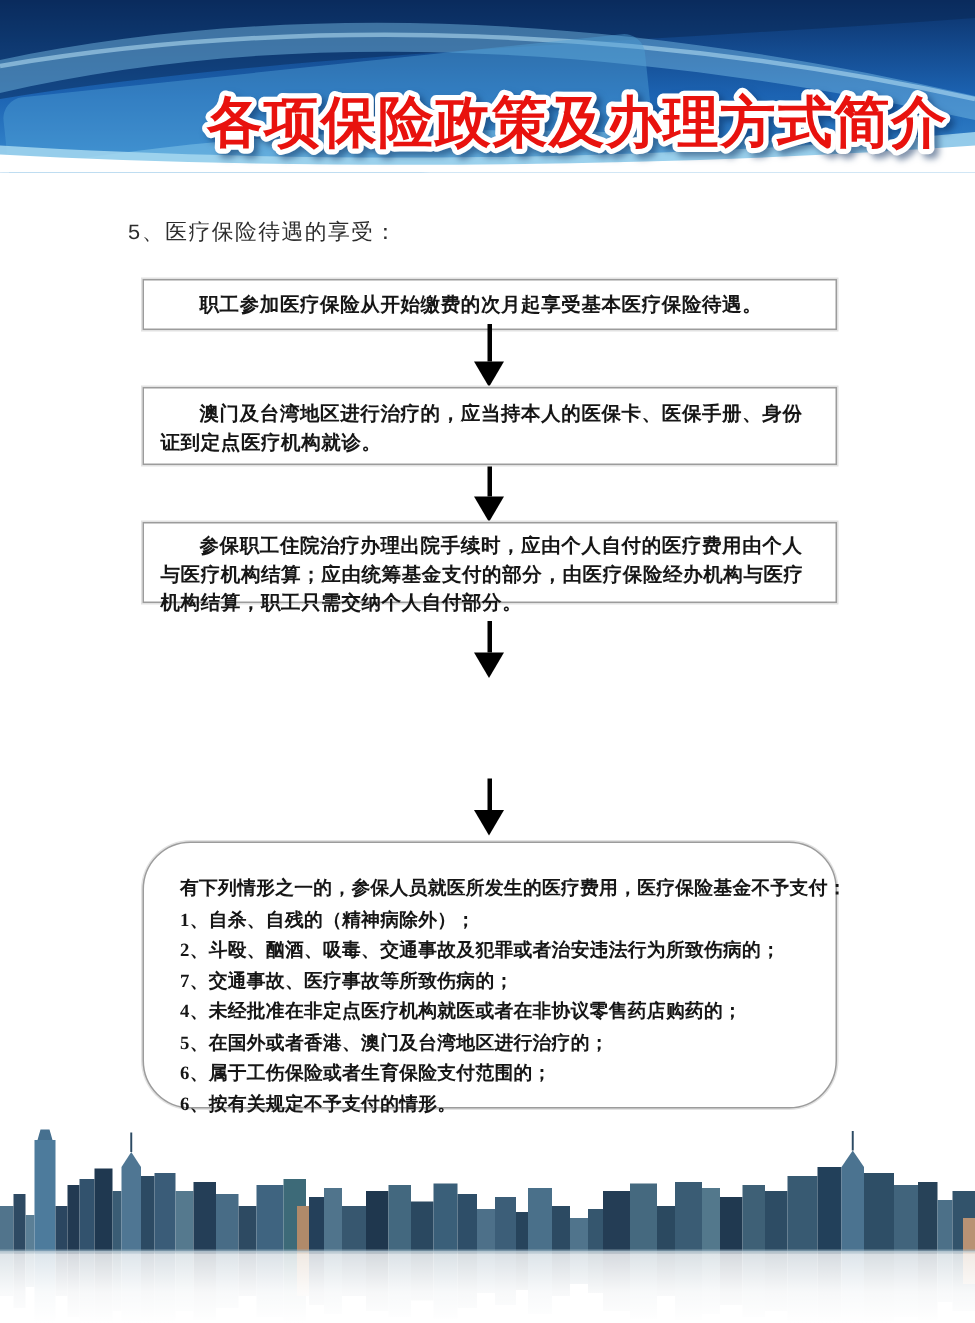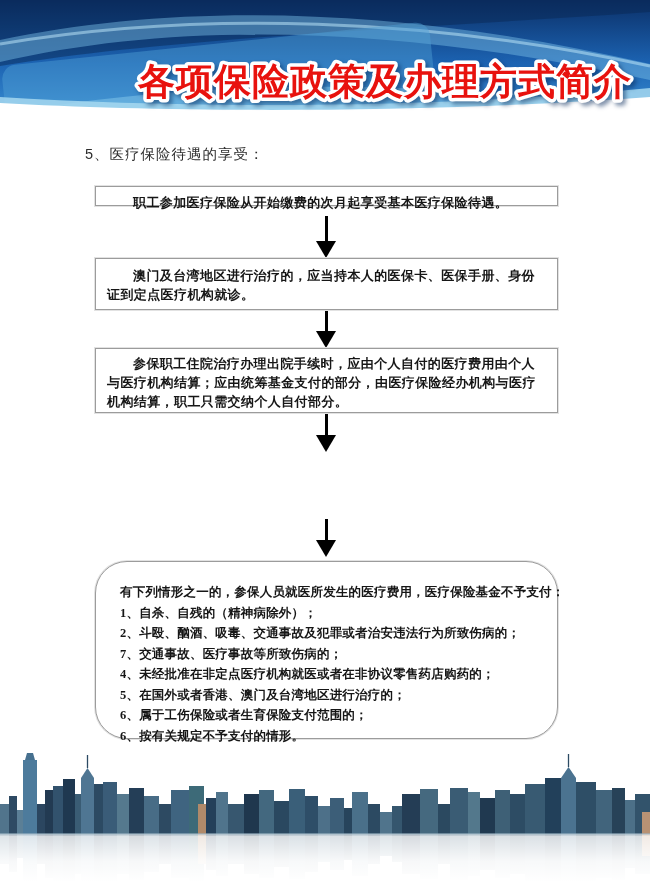--- a/index.html
+++ b/index.html
@@ -7,37 +7,37 @@
     position:relative; width:650px; height:882px; margin:0 auto;
     background:#ffffff; overflow:hidden;
     font-family:"Liberation Serif","DejaVu Serif",serif;
   }
   
   .header { position:absolute; top:0; left:0; width:583px; height:115px; }
   .header svg { display:block; }
   
   .section-heading {
     position:absolute; top:145px; left:85px;
-    font-family:Liberation Sans, sans-serif;
+    font-family:Liberation Mono, monospace;
     font-size:14.5px; color:#2d2d2d; letter-spacing:1px;
   }
   
   .flow-box {
     position:absolute; left:95px; width:463px; box-sizing:border-box;
     background:#ffffff; border:1px solid #9c9c9c;
     box-shadow:0 0 0 1px #e2e2e2;
     color:#161616; font-weight:bold;
   }
   .step { font-size:13px; line-height:19px; letter-spacing:0.4px;
           padding:5px 11px 0 11px; text-indent:2em; }
-  #box1 { top:186px; height:20px; }
+  #box1 { top:186px; height:34px; }
   #box1 .step { padding-top:6px; }
   #box2 { top:258px; height:52px; }
   #box2 .step { padding-top:7px; }
-  #box3 { top:348px; height:65px; }
+  #box3 { top:348px; height:54px; }
   #box4 { top:452px; height:66px; }
   #box5 { top:561px; height:178px; font-size:12.5px; line-height:20.5px;
           letter-spacing:0.2px; padding:20px 12px 0 24px;border-radius:32px; }
   #box5 .excl-line { white-space:nowrap; }
   
   .arrow { position:absolute; left:315px; width:22px;
            display:flex; flex-direction:column; align-items:center; }
   .arrow .stem { width:3px; background:#000; }
   .arrow .head { width:0; height:0;
                  border-left:10px solid transparent;

